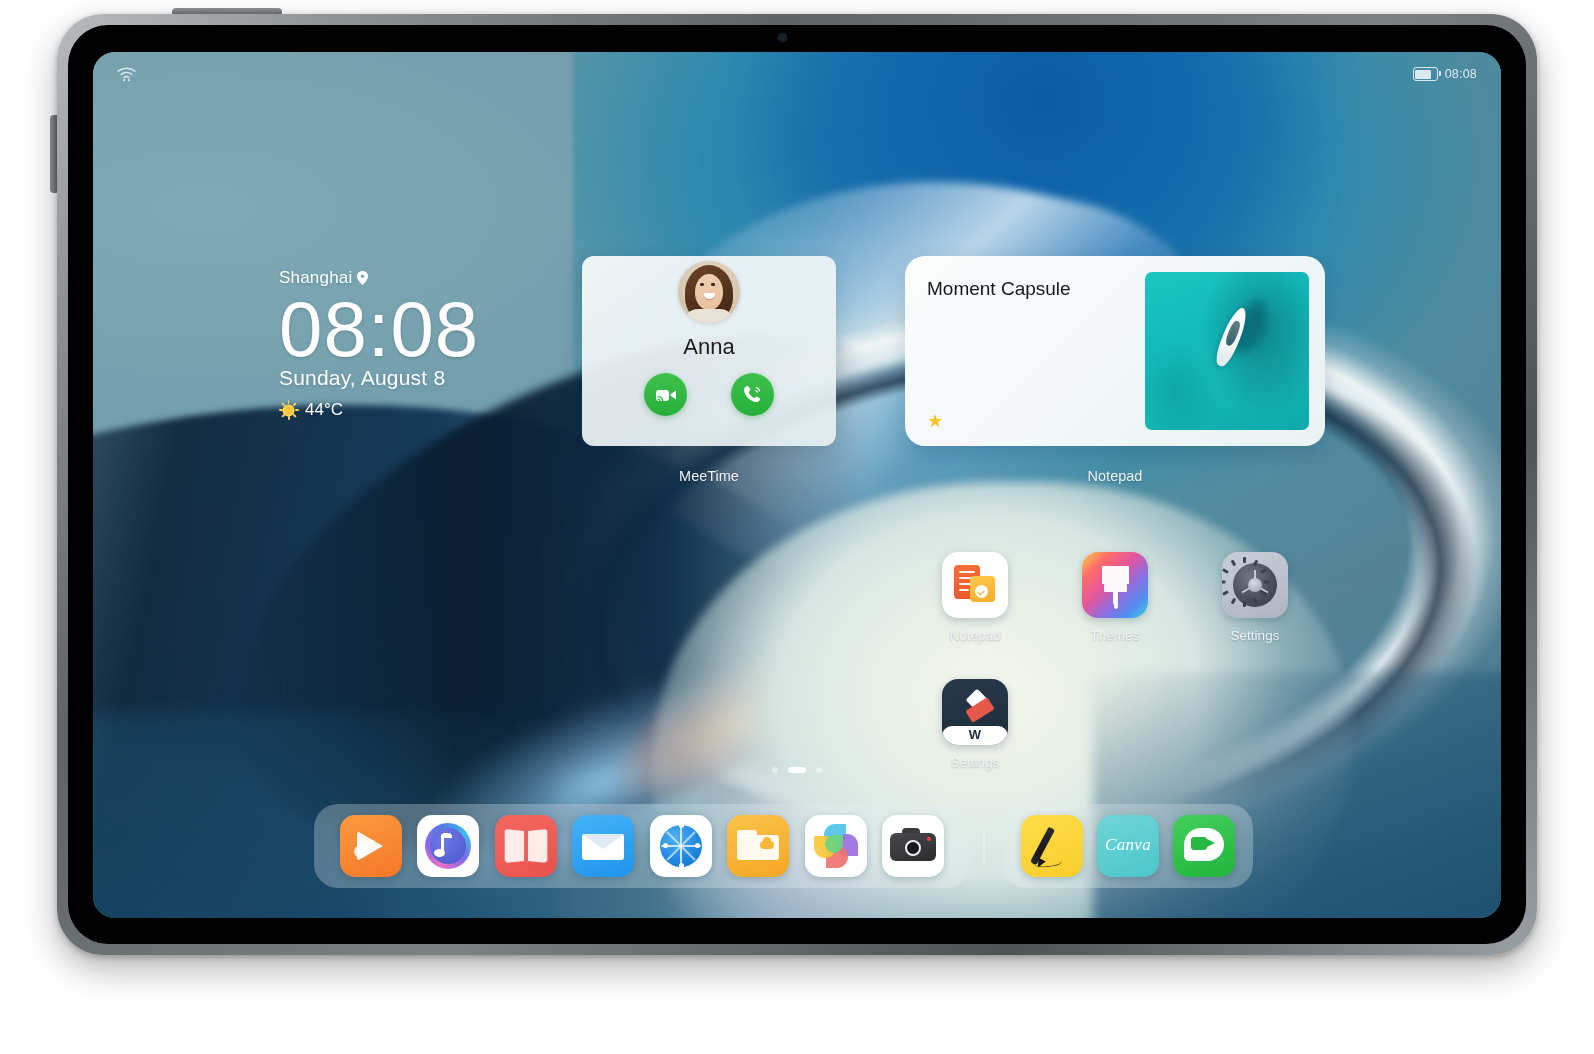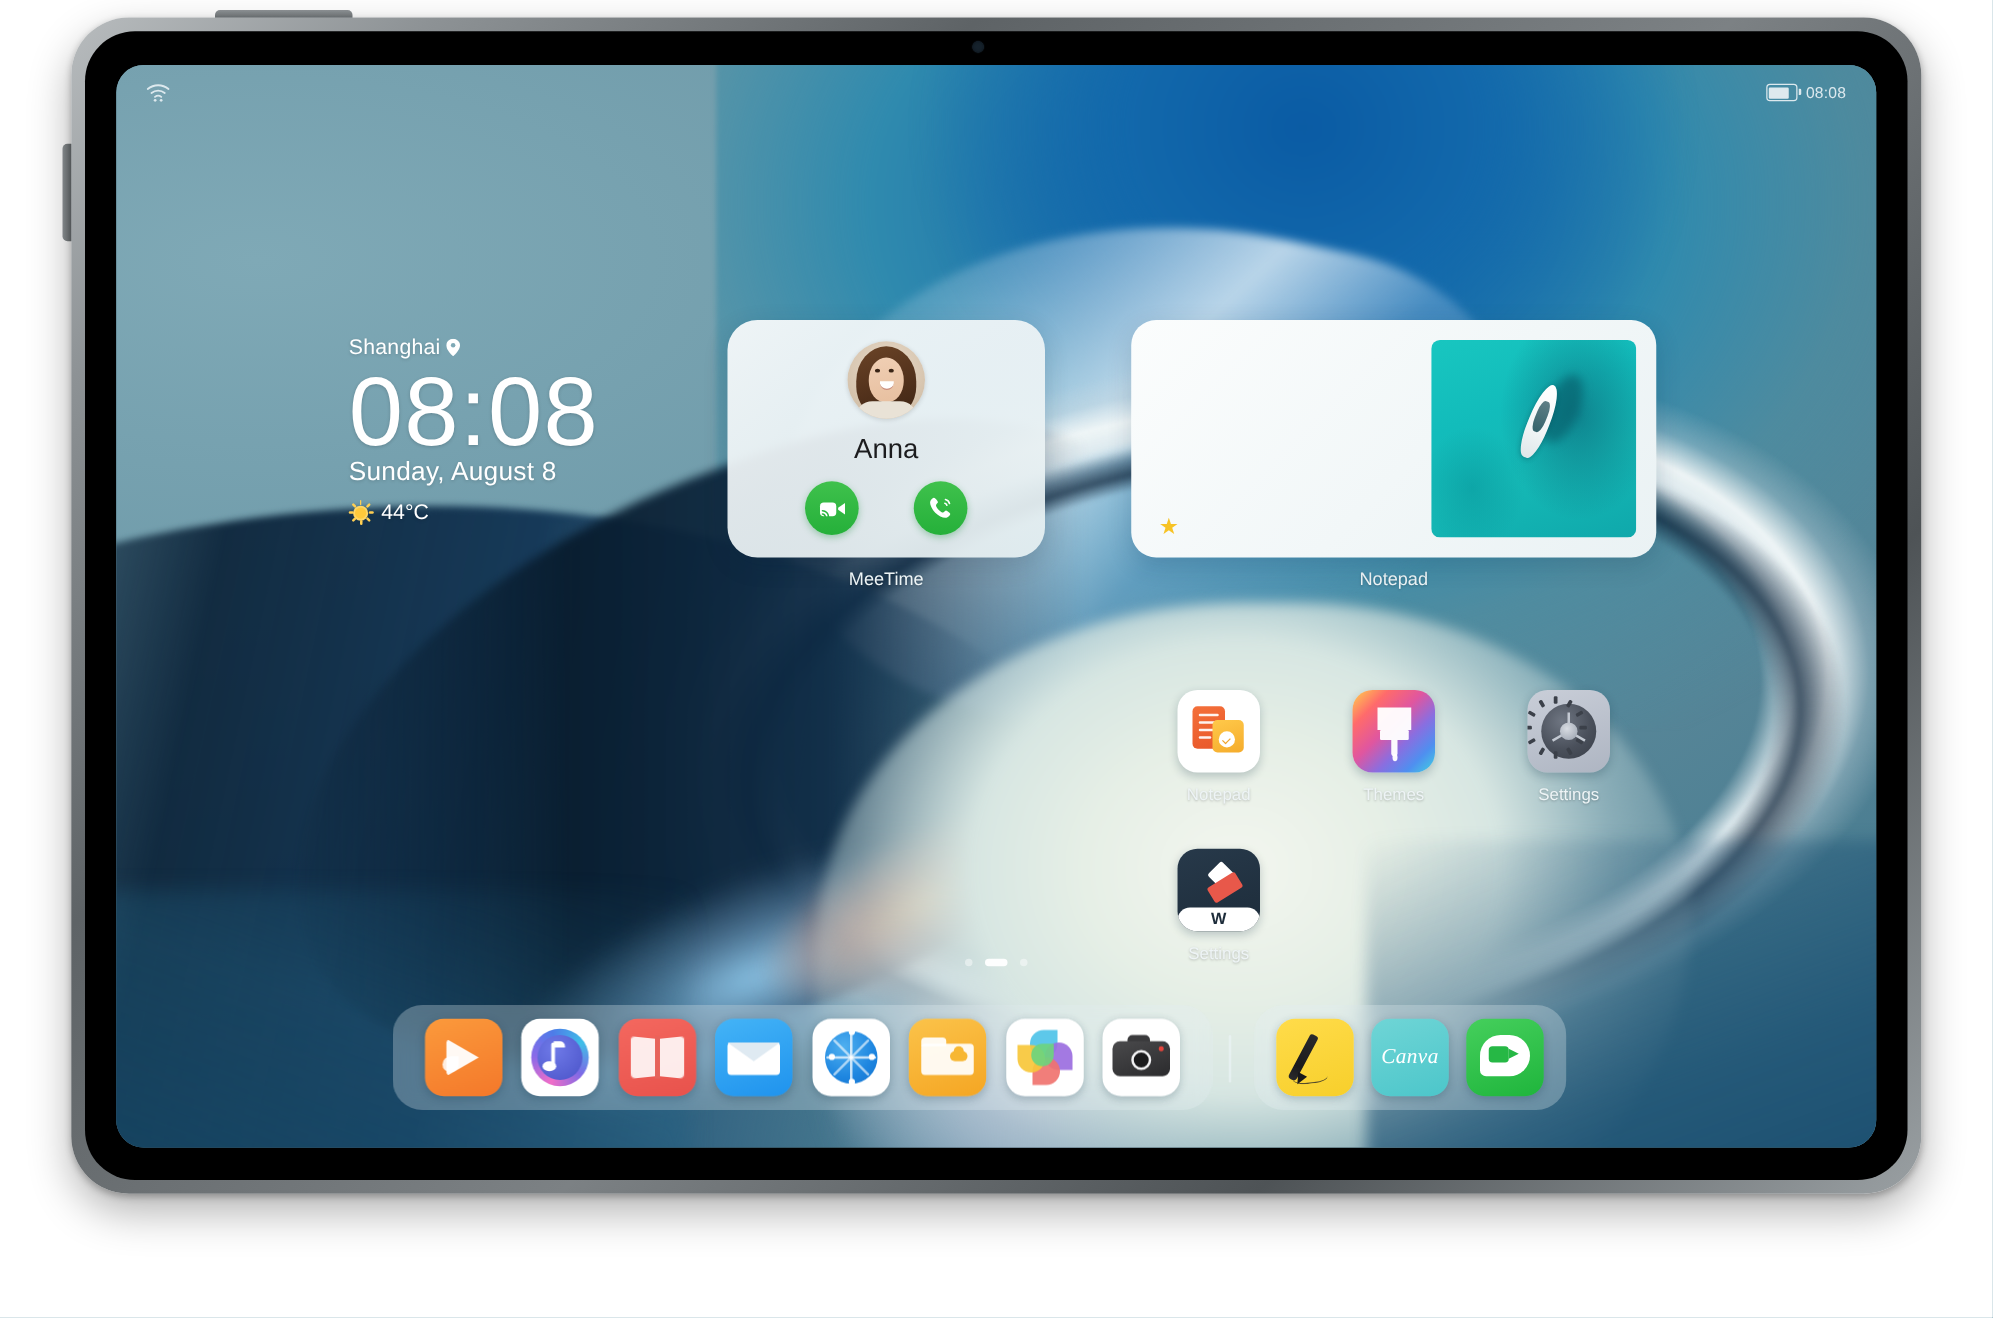--- a/index.html
+++ b/index.html
@@ -124,27 +124,27 @@
   #clock-city-row{display:flex;align-items:center;gap:5px;font-size:17px;font-weight:400;letter-spacing:.2px;}
   #clock-time{font-size:78px;line-height:.95;font-weight:300;letter-spacing:1px;margin-top:4px;}
   #clock-date{font-size:21px;font-weight:400;margin-top:0;letter-spacing:.2px;}
   #clock-weather-row{display:flex;align-items:center;gap:7px;margin-top:10px;font-size:17px;}
   .sun-glyph{width:19px;height:19px;position:relative;display:inline-block;}
   .sun-glyph::before{content:"";position:absolute;left:5px;top:5px;width:9px;height:9px;border-radius:50%;
     background:#ffc93b;box-shadow:0 0 0 1.5px #ffd766;}
   .sun-ray{position:absolute;left:8.6px;top:-0.5px;width:1.8px;height:4px;background:#ffcf52;border-radius:1px;transform-origin:1px 10px;}
 
   
-  .widget-label{text-align:center;color:#edf4f6;font-size:14.5px;margin-top:10px;text-shadow:0 1px 2px rgba(0,0,0,.22);}
+  .widget-label{text-align:center;color:#edf4f6;font-size:14.5px;margin-top:22px;text-shadow:0 1px 2px rgba(0,0,0,.22);}
 
   #meetime-widget{position:absolute;left:489px;top:204px;width:254px;}
-  #meetime-card{width:254px;height:190px;border-radius:24px;
+  #meetime-card{width:254px;height:190px;border-radius:12px;
     background:linear-gradient(150deg, rgba(248,250,251,.94) 0%, rgba(238,244,246,.93) 45%, rgba(230,240,242,.92) 100%);
     box-shadow:0 6px 20px rgba(10,40,60,.16);display:flex;flex-direction:column;align-items:center;
-    padding-top:17px;box-sizing:border-box;}
+    padding-top:5px;box-sizing:border-box;}
   #meetime-avatar{width:62px;height:62px;border-radius:50%;overflow:hidden;position:relative;
     background:radial-gradient(circle at 50% 35%, #e8dccd 0%, #d8c6b0 60%, #c7b49c 100%);box-shadow:0 1px 4px rgba(0,0,0,.15);}
   .av-hair{position:absolute;left:7px;top:4px;width:48px;height:56px;border-radius:50% 50% 42% 42%;
     background:linear-gradient(160deg,#6b4427 0%,#53321c 55%,#3e2514 100%);}
   .av-face{position:absolute;left:17px;top:13px;width:28px;height:36px;border-radius:50% 50% 48% 48%;
     background:linear-gradient(170deg,#f0cfb4 0%,#e7bf9f 100%);}
   .av-eye{position:absolute;top:22px;width:4px;height:2.6px;border-radius:50%;background:#3a2415;}
   .av-eye.l{left:22px;} .av-eye.r{left:33px;}
   .av-smile{position:absolute;left:26px;top:32px;width:11px;height:6px;border-radius:0 0 11px 11px;
     background:#fff;border-bottom:1.5px solid #c78a7a;}
@@ -428,20 +428,21 @@
             <path d="M13.9 6.6a2.2 2.2 0 0 1 1.6 1.6" fill="none" stroke="#ffffff" stroke-width="1.3" stroke-linecap="round"></path>
           </svg>
         </div>
       </div>
     </div>
     <div class="widget-label">MeeTime</div>
   </div>
 
   <div id="notepad-widget">
     <div id="notepad-card">
+      <div id="notepad-title">Moment Capsule</div>
       <div id="notepad-star">★</div>
       <div id="notepad-thumb">
         <span class="boat-shadow"></span>
         <span class="boat"></span>
       </div>
     </div>
     <div class="widget-label">Notepad</div>
   </div>
 
   <div id="app-grid">

